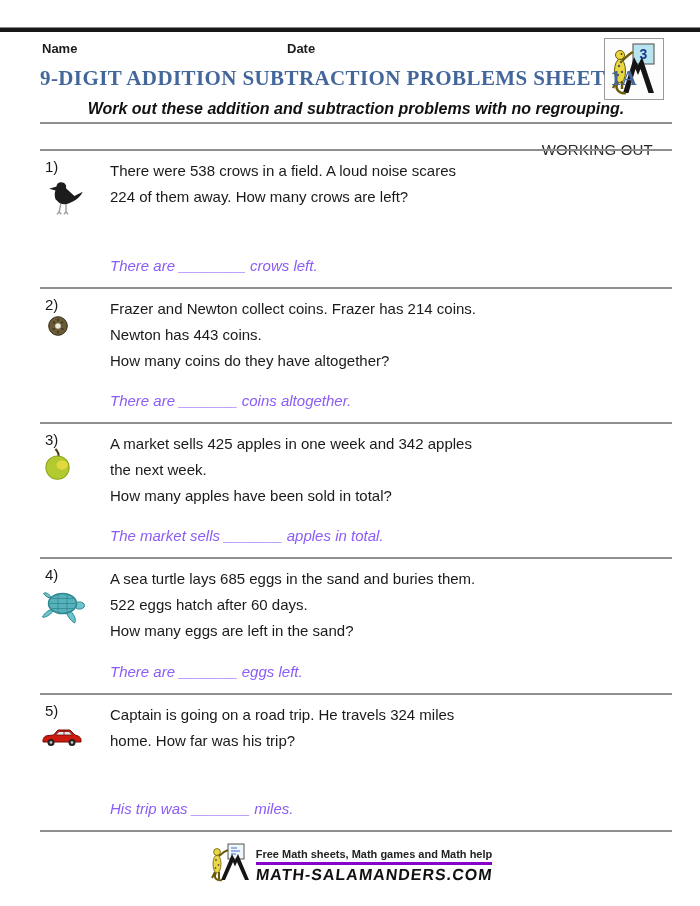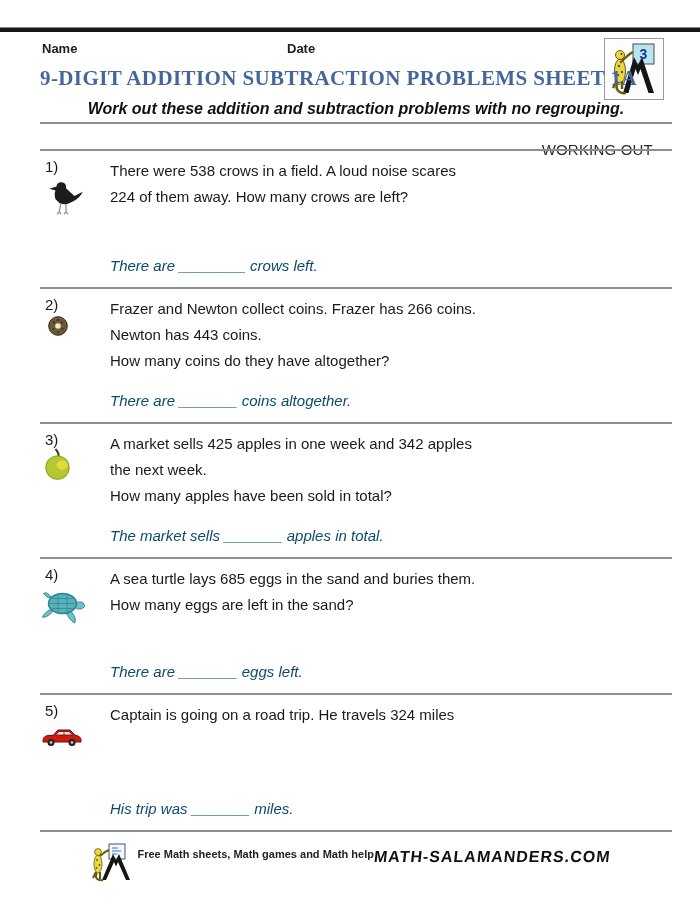--- a/index.html
+++ b/index.html
@@ -27,26 +27,26 @@
   .problems { position:absolute; top:149px; left:40px; width:632px; }
   .problem { position:relative; border-top:2px solid #8f8f8f; }
   .problem:nth-of-type(1) { height:138px; }
   .problem:nth-of-type(2) { height:135px; }
   .problem:nth-of-type(3) { height:135px; }
   .problem:nth-of-type(4) { height:136px; }
   .problem:nth-of-type(5) { height:139px; border-bottom:2px solid #8f8f8f; }
   .p-num { position:absolute; left:5px; top:7px; font-size:15px; color:#1a1a1a; }
   .p-icon { position:absolute; left:1px; top:24px; }
   .lines { margin-left:70px; padding-top:7px; font-size:15px; line-height:26px; color:#1a1a1a; }
-  .answer { position:absolute; left:70px; bottom:13px; font-size:15px; font-style:italic; color:#0c4a6e; }
+  .answer { position:absolute; left:70px; bottom:13px; font-size:15px; font-style:italic; color:#8b5cf6; }
 
   .footer { position:absolute; top:842px; left:0; width:700px; display:flex; justify-content:center; }
   .f-inner { display:flex; align-items:flex-start; }
   .f-icon { margin-right:4px; }
-  .f-col { display:flex; flex-direction:row; padding-top:6px; }
+  .f-col { display:flex; flex-direction:column; padding-top:6px; }
   .f-tagline { font-size:11px; font-weight:700; color:#222; white-space:nowrap; }
   .f-rule { height:3px; background:#8800cc; margin:2px 0 1px 0; width:100%; }
   .f-site { font-size:16px; font-weight:700; letter-spacing:1px; color:#111;
     transform:skewX(-6deg); white-space:nowrap; }
 </style>
 </head>
 <body>
 
 <div class="page">
 
@@ -109,21 +109,21 @@
               <circle cx="14" cy="6.5" r="1.1"></circle>
             <circle cx="5.5" cy="13" r="1.1"></circle>
               <circle cx="14.5" cy="13" r="1.1"></circle>
             <circle cx="10" cy="4" r="1.1"></circle>
               <circle cx="10" cy="16" r="1.1"></circle>
           </g>
           <circle cx="10" cy="10" r="2.8" fill="#ece8de"></circle>
         </svg>
       </span>
       <div class="lines">
-        <div>Frazer and Newton collect coins. Frazer has 266 coins.</div>
+        <div>Frazer and Newton collect coins. Frazer has 214 coins.</div>
         <div>Newton has 443 coins.</div>
         <div>How many coins do they have altogether?</div>
       </div>
       <div class="answer">There are _______ coins altogether.</div>
     </section>
 
     <section class="problem">
       <span class="p-num">3)</span>
       <span class="p-icon" style="left:4px; top:24px;">
         <svg width="27" height="33" viewBox="0 0 26 32">
@@ -147,40 +147,42 @@
           <path d="M10 7 C7 4 5 3 3 4.5 C5 7.5 8 9 10.5 9 Z" fill="#6cc3cb" stroke="#2e8691" stroke-width="1"></path>
           <path d="M12 23 C8 27 4 29 2 28 C4 24 8 21 11 20.5 Z" fill="#6cc3cb" stroke="#2e8691" stroke-width="1"></path>
           <path d="M30 22 C34 26 36 31 34 34 C30 31.5 27 27 26 24 Z" fill="#6cc3cb" stroke="#2e8691" stroke-width="1"></path>
           <ellipse cx="39" cy="16.5" rx="5" ry="3.6" fill="#6cc3cb" stroke="#2e8691" stroke-width="1"></ellipse>
           <ellipse cx="22" cy="14.5" rx="14" ry="10" fill="#57b1ba" stroke="#2e8691" stroke-width="1.5"></ellipse>
           <path d="M11.5 9.5 L33 9.5 M9 14.5 L35 14.5 M11.5 19.5 L33 19.5 M17.5 5.5 L17.5 23.5 M26.5 5.5 L26.5 23.5" stroke="#2e8691" stroke-width="1" fill="none" opacity="0.75"></path>
         </svg>
       </span>
       <div class="lines">
         <div>A sea turtle lays 685 eggs in the sand and buries them.</div>
+        <div>522 eggs hatch after 60 days.</div>
         <div>How many eggs are left in the sand?</div>
       </div>
       <div class="answer">There are _______ eggs left.</div>
     </section>
 
     <section class="problem">
       <span class="p-num">5)</span>
       <span class="p-icon" style="left:2px; top:31px;">
         <svg width="40" height="22" viewBox="0 0 40 22">
           <path d="M1 15 C1 11.5 3 9.5 7 9.5 L11.5 9 L16 4 L28 4 L33 9 L36 10 C38 11 39 12.2 39 14 L39 16 L1 16 Z" fill="#cc1a0e" stroke="#7a0a05" stroke-width="1"></path>
           <path d="M17 5.5 L27 5.5 L30.5 9 L13.5 9 Z" fill="#dfe8ea" stroke="#7a0a05" stroke-width="0.8"></path>
           <line x1="22" y1="5.5" x2="22" y2="9" stroke="#7a0a05" stroke-width="0.8"></line>
           <circle cx="9" cy="16.5" r="3.5" fill="#222"></circle>
             <circle cx="30" cy="16.5" r="3.5" fill="#222"></circle>
           <circle cx="9" cy="16.5" r="1.4" fill="#bbb"></circle>
             <circle cx="30" cy="16.5" r="1.4" fill="#bbb"></circle>
         </svg>
       </span>
       <div class="lines">
         <div>Captain is going on a road trip. He travels 324 miles</div>
+        <div>home. How far was his trip?</div>
       </div>
       <div class="answer">His trip was _______ miles.</div>
     </section>
 
   </div>
 
   <div class="footer">
     <div class="f-inner">
       <span class="f-icon">
         <svg width="44" height="40" viewBox="0 0 44 40">

